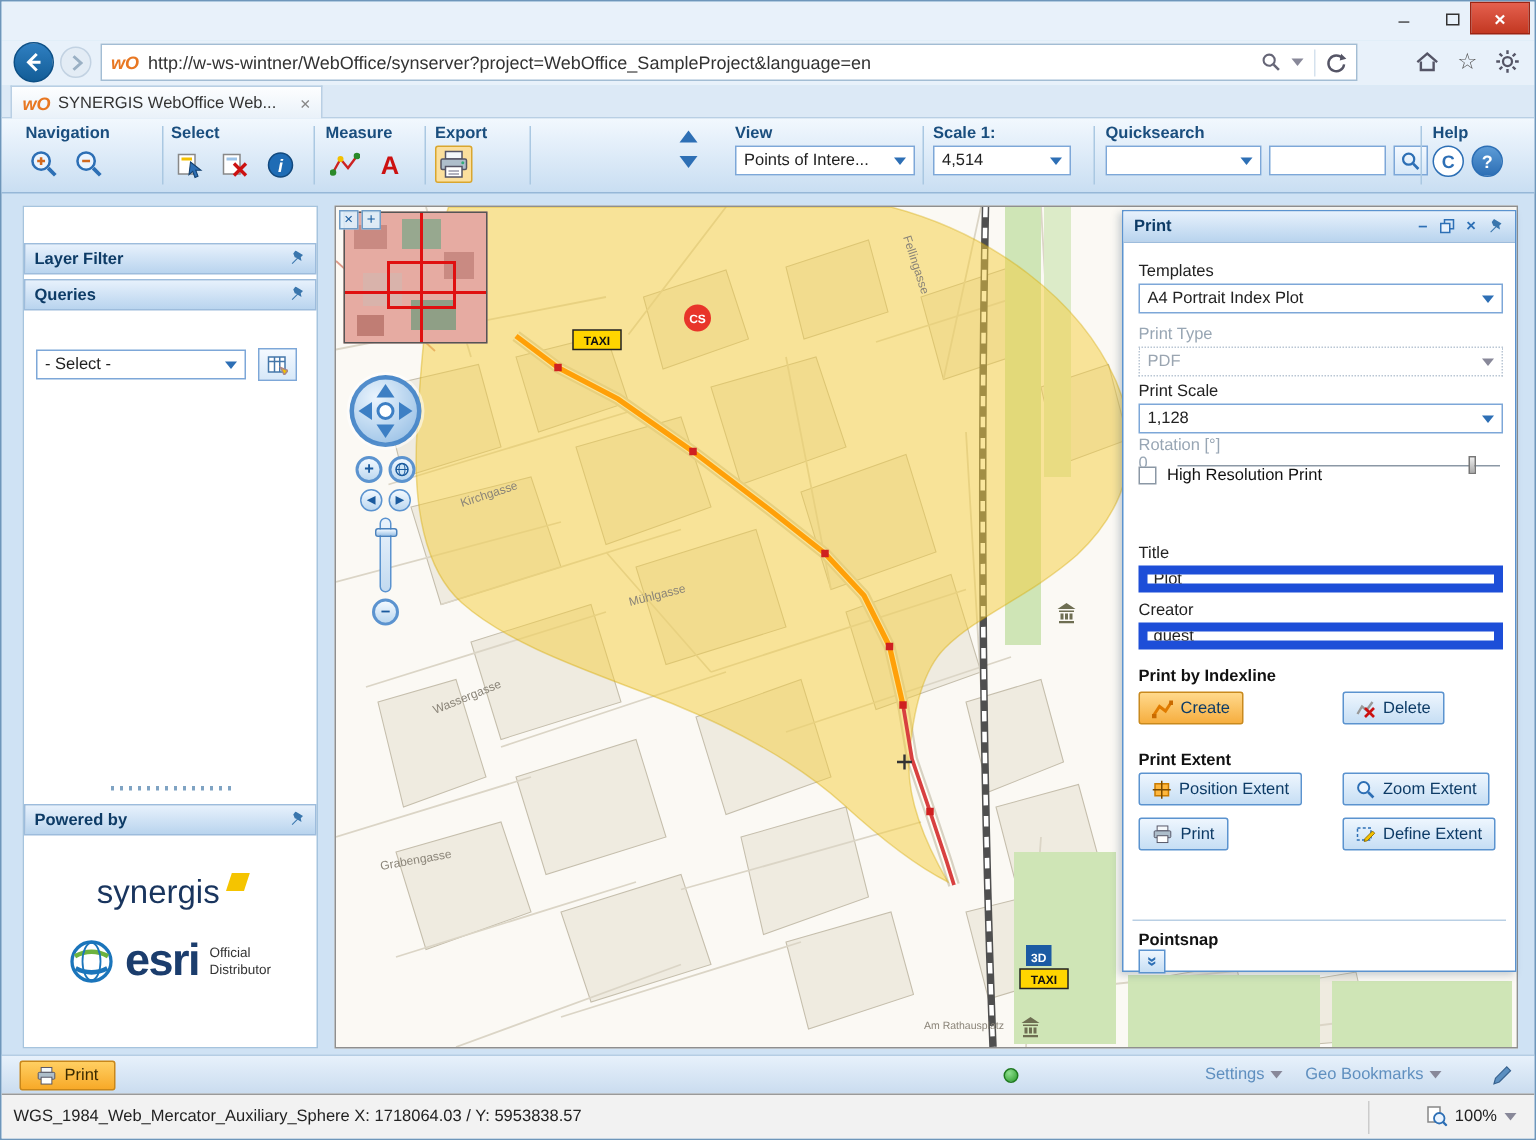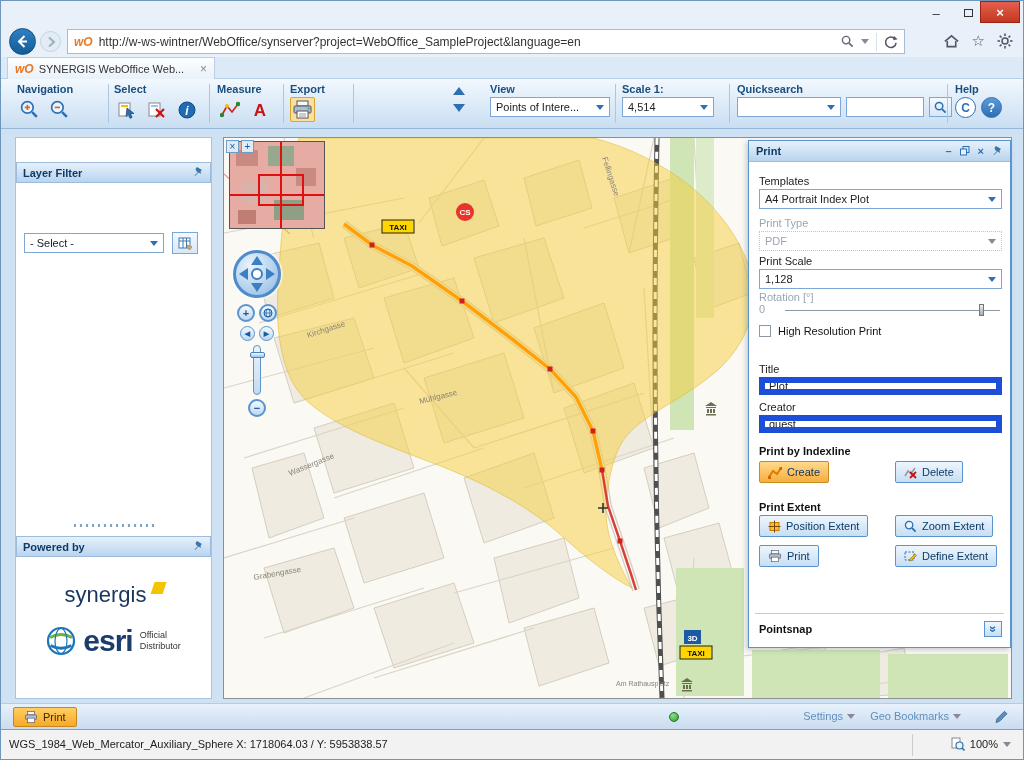--- a/index.html
+++ b/index.html
@@ -101,24 +101,24 @@
   .pp-label.dis { color:#98a6b4; }
   .pp-dd { position:absolute; left:10px; width:243px; }
   .pp-input { position:absolute; left:10px; width:243px; height:18px; border:6px solid #1d4ed8; font-size:11px; padding:0 4px; color:#222; background:#fff; }
   .pp-bold { position:absolute; left:10px; font-size:11px; font-weight:bold; color:#111; }
   .pp-btn { position:absolute; height:22px; border:1px solid #5b93cf; border-radius:2px; background:linear-gradient(#eef6fe,#c6def4); font-size:11px; color:#0d3b66; display:flex; align-items:center; gap:5px; padding:0 8px; }
   .pp-btn.orange { background:linear-gradient(#ffd98c,#f6ae3f); border-color:#c98a1e;justify-content:space-between; }
   .slider-row { position:absolute; left:10px; top:162px; width:243px; height:14px; }
   .slider-val { position:absolute; left:0; top:0; font-size:11px; color:#98a6b4; }
   .slider-track { position:absolute; left:26px; right:2px; top:7px; height:1px; background:#8b98a5; }
   .slider-handle { position:absolute; right:18px; top:1px; width:5px; height:12px; background:linear-gradient(#eee,#aaa); border:1px solid #777; }
-  .cb-row { position:absolute; left:10px; top:184px; display:flex; gap:7px; align-items:center; font-size:11px; color:#111; }
+  .cb-row { position:absolute; left:10px; top:170px; display:flex; gap:7px; align-items:center; font-size:11px; color:#111; }
   .checkbox { width:12px; height:12px; border:1px solid #8b98a5; background:#fff; }
   .pp-sep { position:absolute; left:6px; right:6px; top:472px; height:1px; background:#b9cfe4; }
-  .pointsnap-row { position:absolute; left:10px; right:8px; top:480px; display:flex; align-items:center; justify-content:space-between; }
+  .pointsnap-row { position:absolute; left:10px; right:8px; top:480px; display:flex; align-items:flex-start; justify-content:space-between;flex-direction:column; }
   .ps-btn { width:18px; height:16px; border:1px solid #5b93cf; background:linear-gradient(#eef6fe,#c6def4); color:#2d6fb5; display:flex; align-items:center; justify-content:center; }
   .ps-btn span { transform:rotate(90deg); font-size:12px; font-weight:bold; display:block; line-height:1; }
 
   
   .bottombar { position:absolute; top:702px; left:0; width:100%; height:26px; background:linear-gradient(#e7f1fb,#cadcef); border-top:1px solid #b5cde4; }
   .bb-print { position:absolute; left:12px; top:3px; height:20px; padding:0 10px; display:flex; align-items:center; gap:5px; font-size:11px; color:#3a2a00; background:linear-gradient(#ffcf62,#f7a928); border:1px solid #c8871a; border-radius:2px; }
   .green-dot { position:absolute; left:668px; top:8px; width:10px; height:10px; border-radius:50%; background:radial-gradient(circle at 35% 30%, #8fe08f, #2a9a2a); border:1px solid #1f7a1f; }
   .bb-link { position:absolute; top:6px; display:flex; align-items:center; gap:4px; font-size:11px; color:#5f8fbf; }
   .bb-settings { right:168px; } .bb-geobm { right:62px; }
   .bb-pencil { position:absolute; right:14px; top:5px; }
@@ -341,20 +341,26 @@
       <div class="tb-icons">
         <span class="round-btn help-c">C</span>
         <span class="round-btn help-q">?</span>
       </div>
     </div>
   </div>
 
   <div class="sidebar">
     <div class="panel-hdr hdr-lf">
       <span>Layer Filter</span>
+      <svg width="11" height="11" viewBox="0 0 11 11">
+          <path d="M4 0 L9 3 L7.5 4.5 L8 7 L5.5 5.5 L2 9 L1.5 8.5 L5 5 L3.5 4.5 L2.5 2 Z" fill="#3a76ad"></path>
+        </svg>
+    </div>
+    <div class="panel-hdr hdr-q">
+      <span>Queries</span>
       <svg width="11" height="11" viewBox="0 0 11 11">
           <path d="M4 0 L9 3 L7.5 4.5 L8 7 L5.5 5.5 L2 9 L1.5 8.5 L5 5 L3.5 4.5 L2.5 2 Z" fill="#3a76ad"></path>
         </svg>
     </div>
 
     <div class="q-row">
       <div class="dd q-dd">
         <span>- Select -</span>
         <span class="arrow-down"></span>
       </div>

